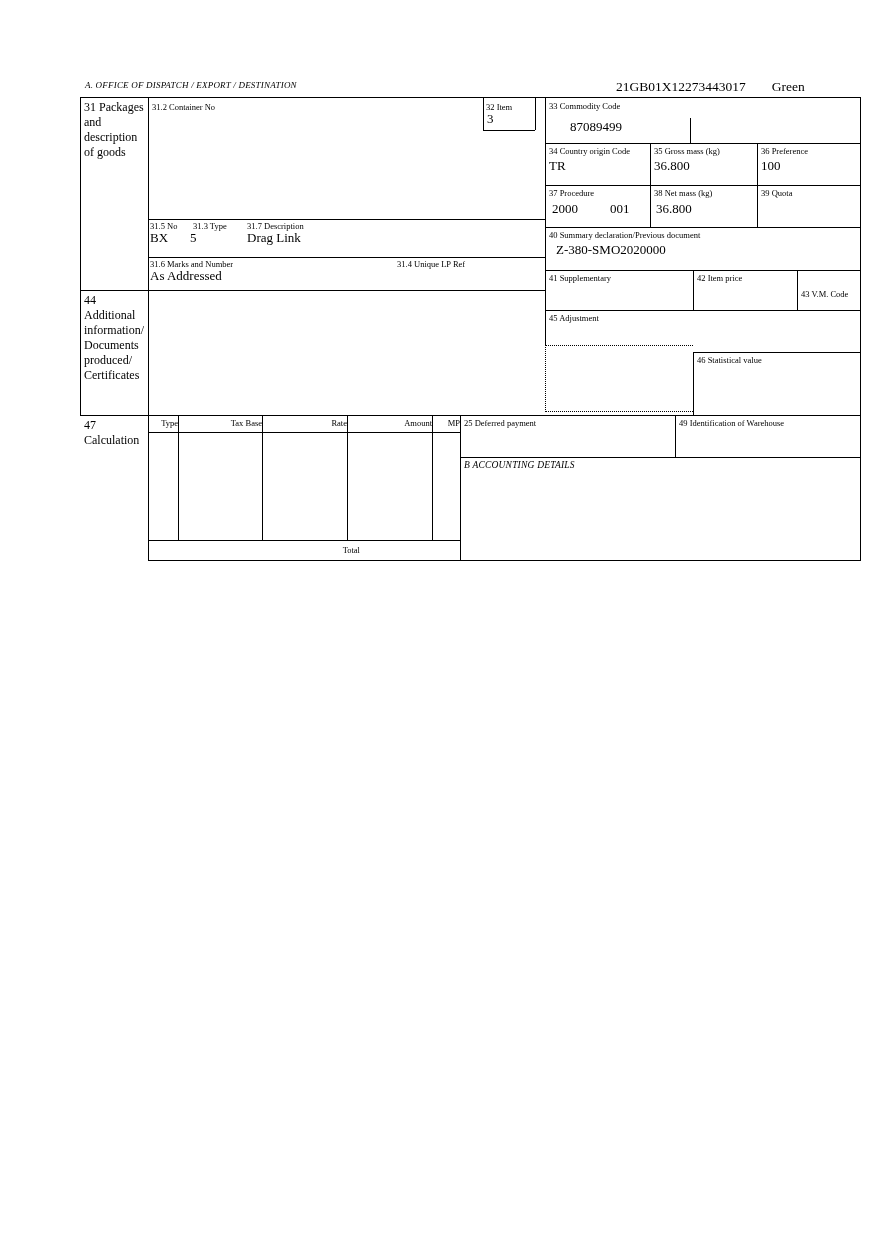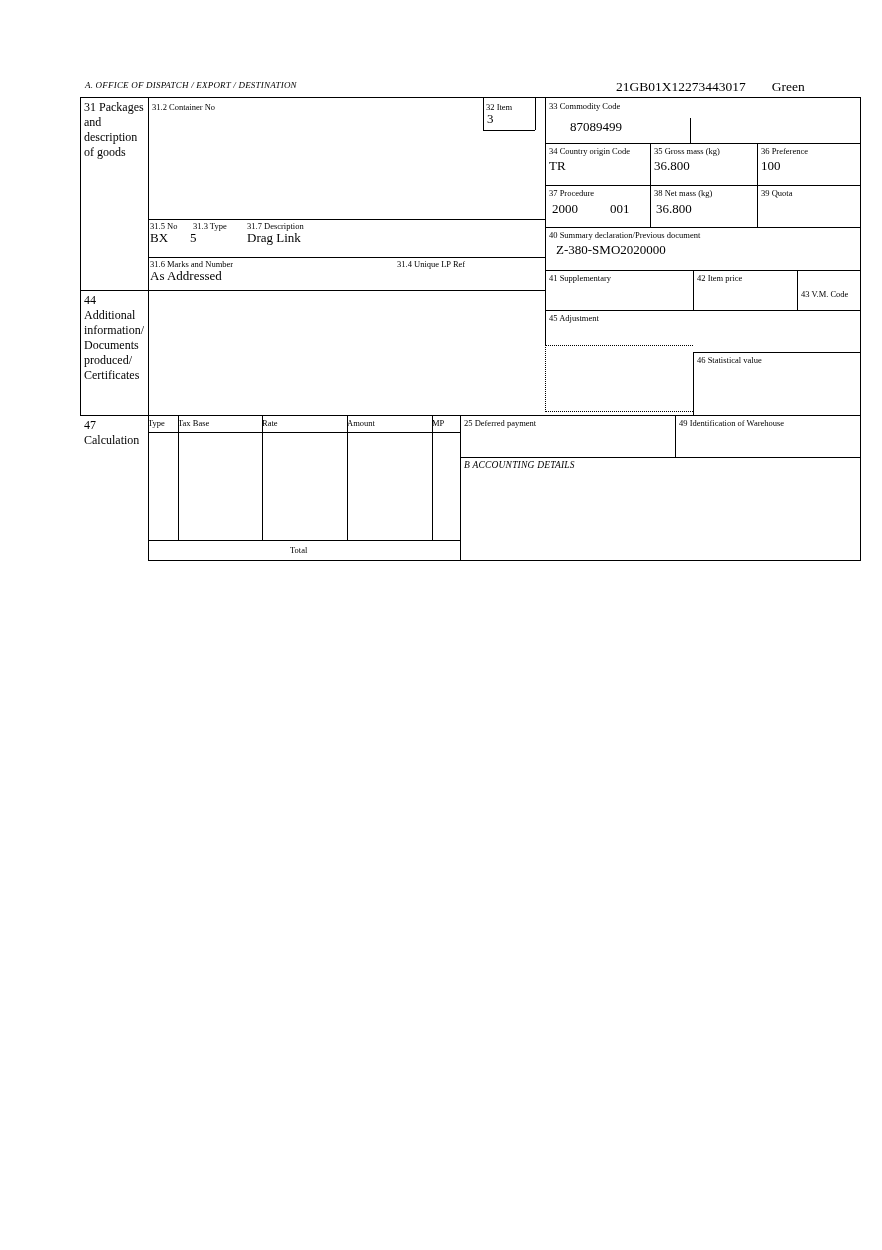--- a/index.html
+++ b/index.html
@@ -8,21 +8,21 @@
   .hl{position:absolute;display:block;height:1px;background:#000;}
   .vl{position:absolute;display:block;width:1px;background:#000;}
   .hd{position:absolute;display:block;height:0;border-top:1px dotted #000;}
   .vd{position:absolute;display:block;width:0;border-left:1px dotted #000;}
   .lbl{position:absolute;font-size:8.5px;line-height:1.25;white-space:nowrap;}
   .lblw{position:absolute;font-size:12px;line-height:1.25;white-space:pre-line;}
   .val{position:absolute;font-size:13px;line-height:1.1;white-space:nowrap;}
   .caps{position:absolute;font-size:9px;letter-spacing:.2px;white-space:nowrap;font-style:italic;}
   .mrn{position:absolute;font-size:13.5px;white-space:nowrap;}
   .mrn .gap{display:inline-block;width:26px;}
-  .th{position:absolute;font-size:8.5px;text-align:left;font-family:Liberation Serif, serif;}
+  .th{position:absolute;font-size:8.5px;text-align:right;font-family:Liberation Serif, serif;}
 </style>
 </head>
 <body>
 
 <div class="page">
 
   <div class="caps" style="left:85px;top:80px;">A.  OFFICE OF DISPATCH / EXPORT / DESTINATION</div>
   <div class="mrn" style="left:616px;top:79px;">
     <span>21GB01X12273443017</span><span class="gap"></span><span>Green</span>
   </div>

